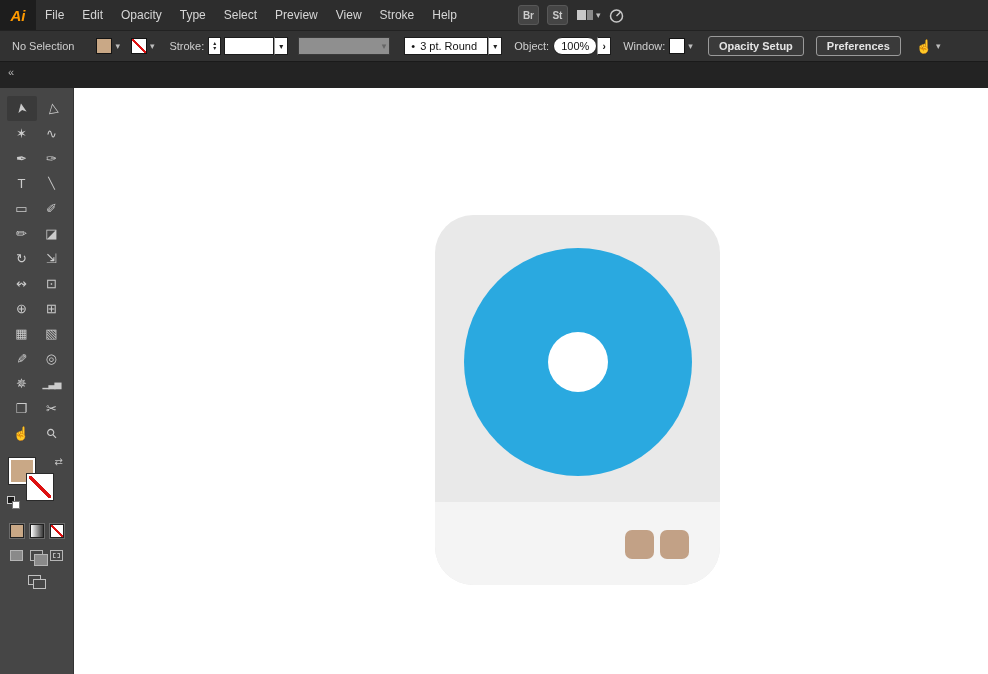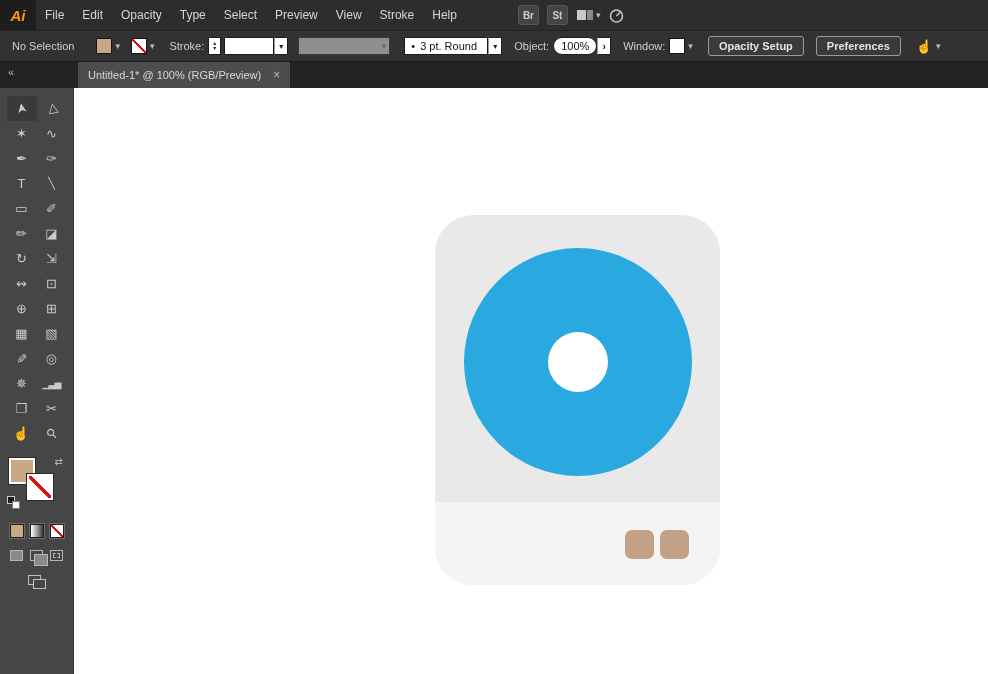--- a/index.html
+++ b/index.html
@@ -265,24 +265,20 @@
   <div class="bar-btn" data-name="preferences-button">Preferences</div>
 
   <div class="touch-ws" data-name="touch-workspace-toggle">
     <span data-name="touch-workspace-icon">☝</span>
     <span class="chev" data-name="chevron-down-icon">▾</span>
   </div>
 </div>
 
 <div class="tabrow" data-name="document-tab-bar">
   <div class="collapse-ctl" data-name="collapse-panel-icon">«</div>
-  <div class="doc-tab" data-name="document-tab">
-    <span data-name="document-tab-title">Untitled-1* @ 100% (RGB/Preview)</span>
-    <span class="tab-close" data-name="close-icon">×</span>
-  </div>
 </div>
 
 <div class="content" data-name="content-area">
 
   <div class="toolpanel" data-name="tool-panel">
     <div class="tools" data-name="tools-grid">
       <div class="tool active" data-name="selection-tool">
           <span data-name="selection-tool-icon">➤</span>
         </div>
       <div class="tool" data-name="direct-selection-tool">

